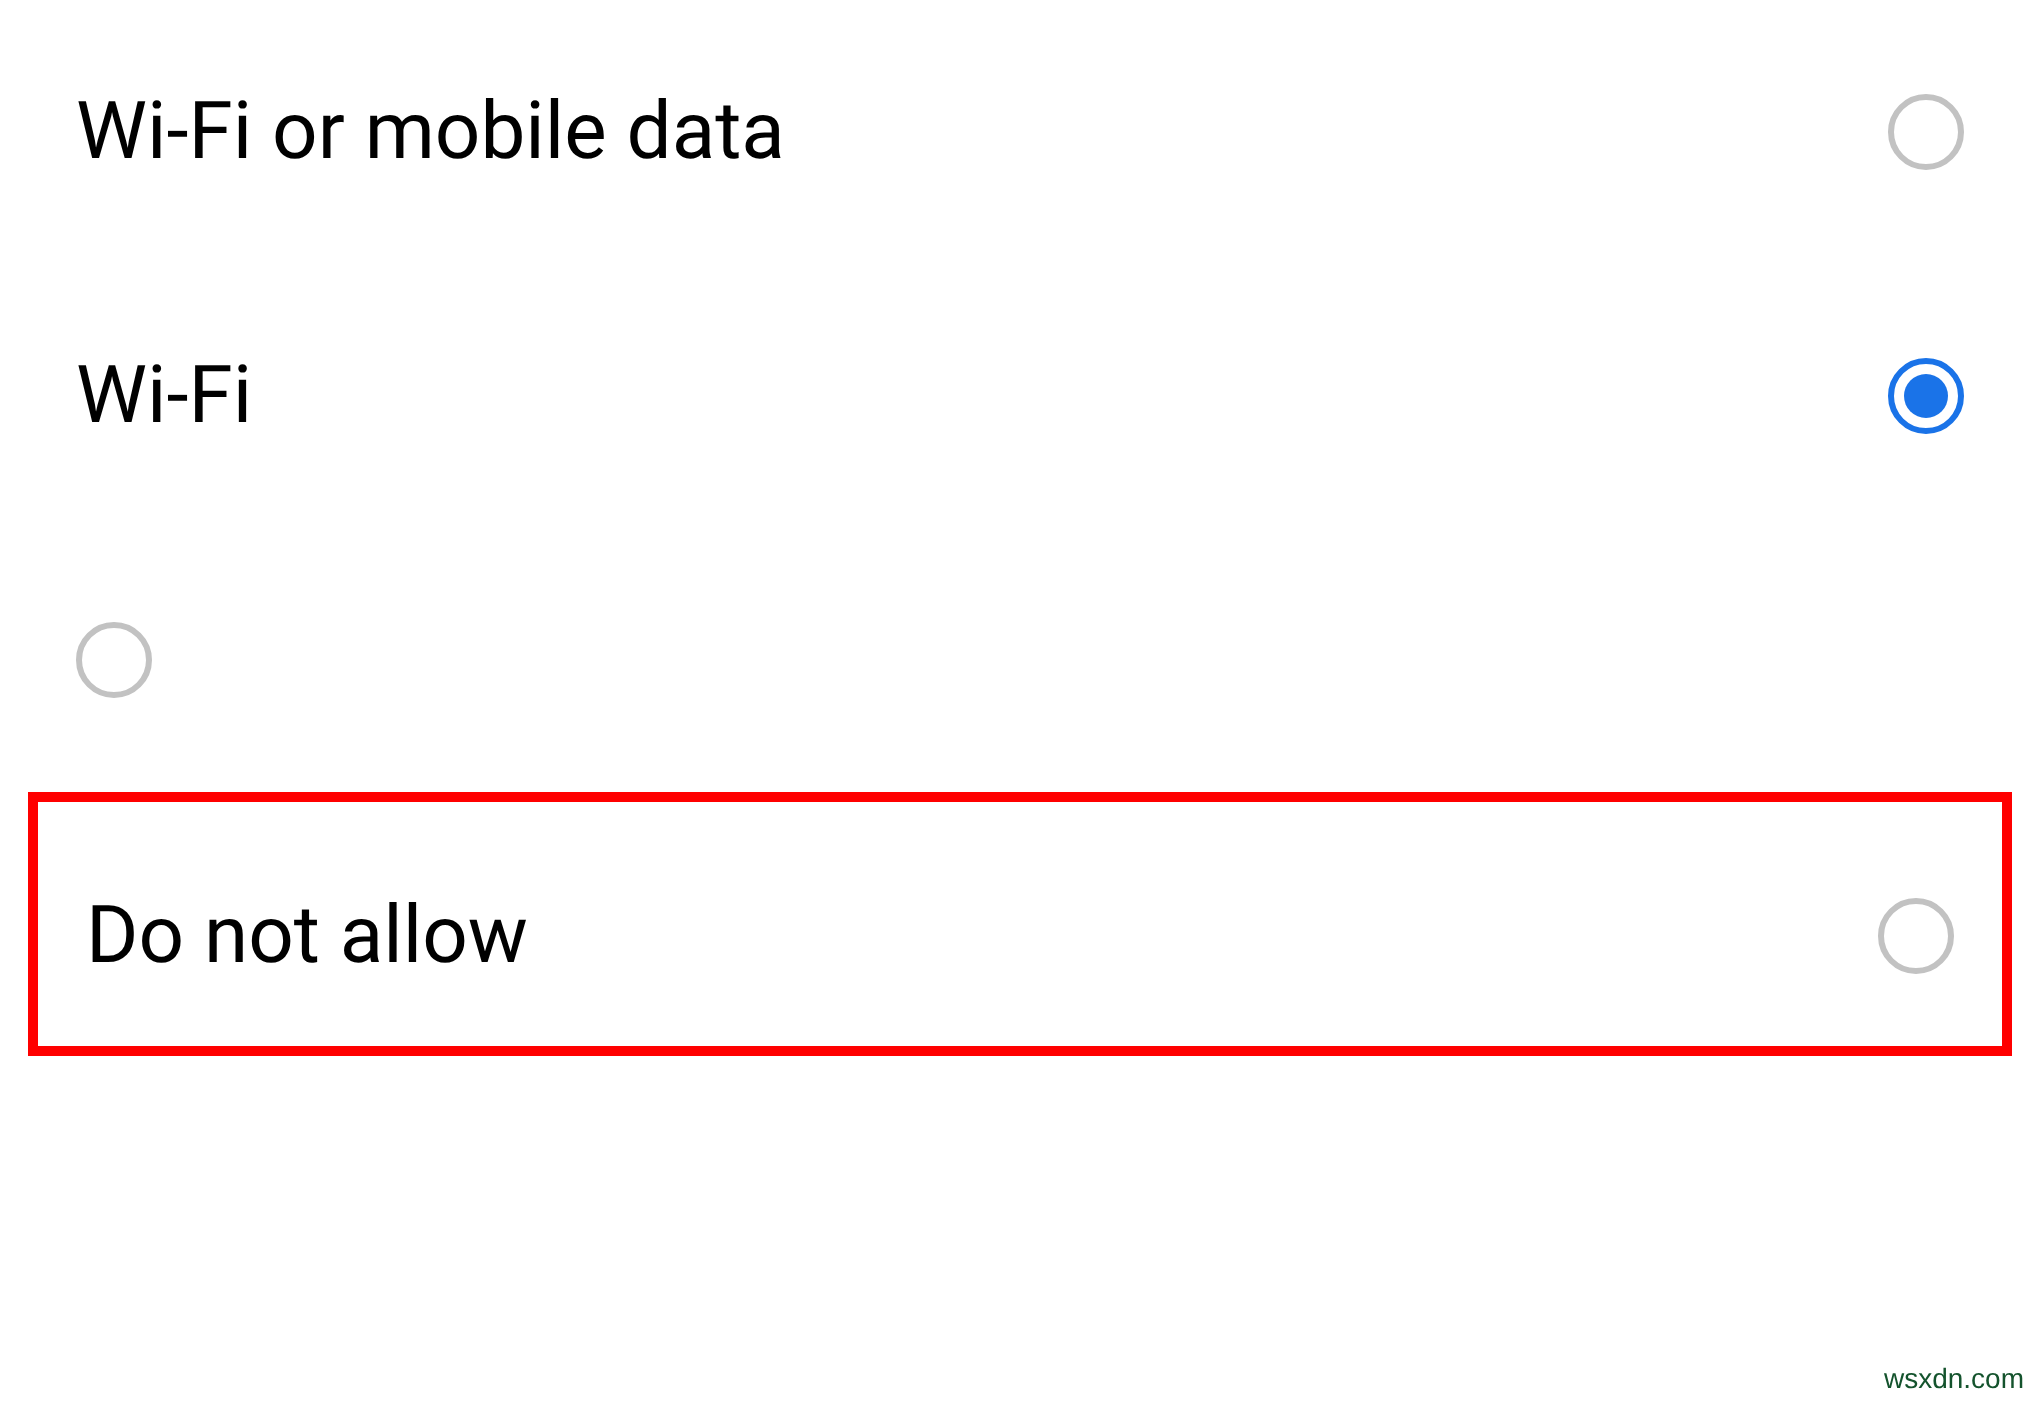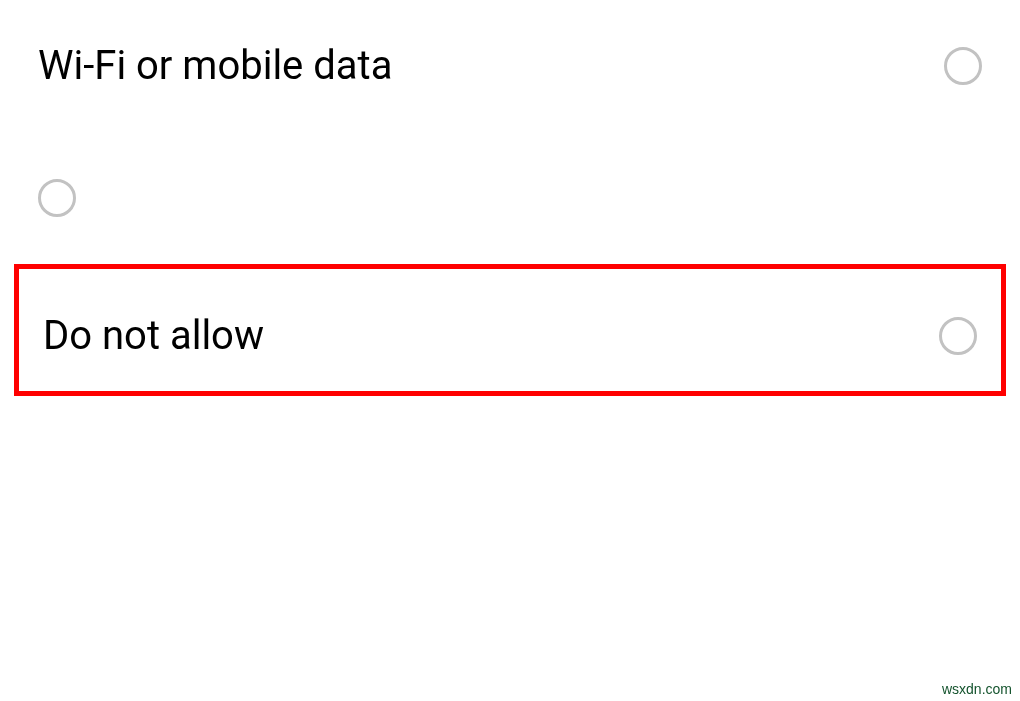--- a/index.html
+++ b/index.html
@@ -81,20 +81,26 @@
 </head>
 <body>
 
 <div class="container">
 
   <div class="option-row">
     <span class="option-label">Wi-Fi or mobile data</span>
     <span class="radio"></span>
   </div>
 
+  <div class="option-row">
+    <span class="option-label">Wi-Fi</span>
+    <span class="radio selected">
+        <span class="radio-inner"></span>
+      </span>
+  </div>
 
   <div class="option-row">
     <span class="radio"></span>
   </div>
 
   <div class="option-row highlighted">
     <span class="option-label">Do not allow</span>
     <span class="radio"></span>
   </div>
 </div>

